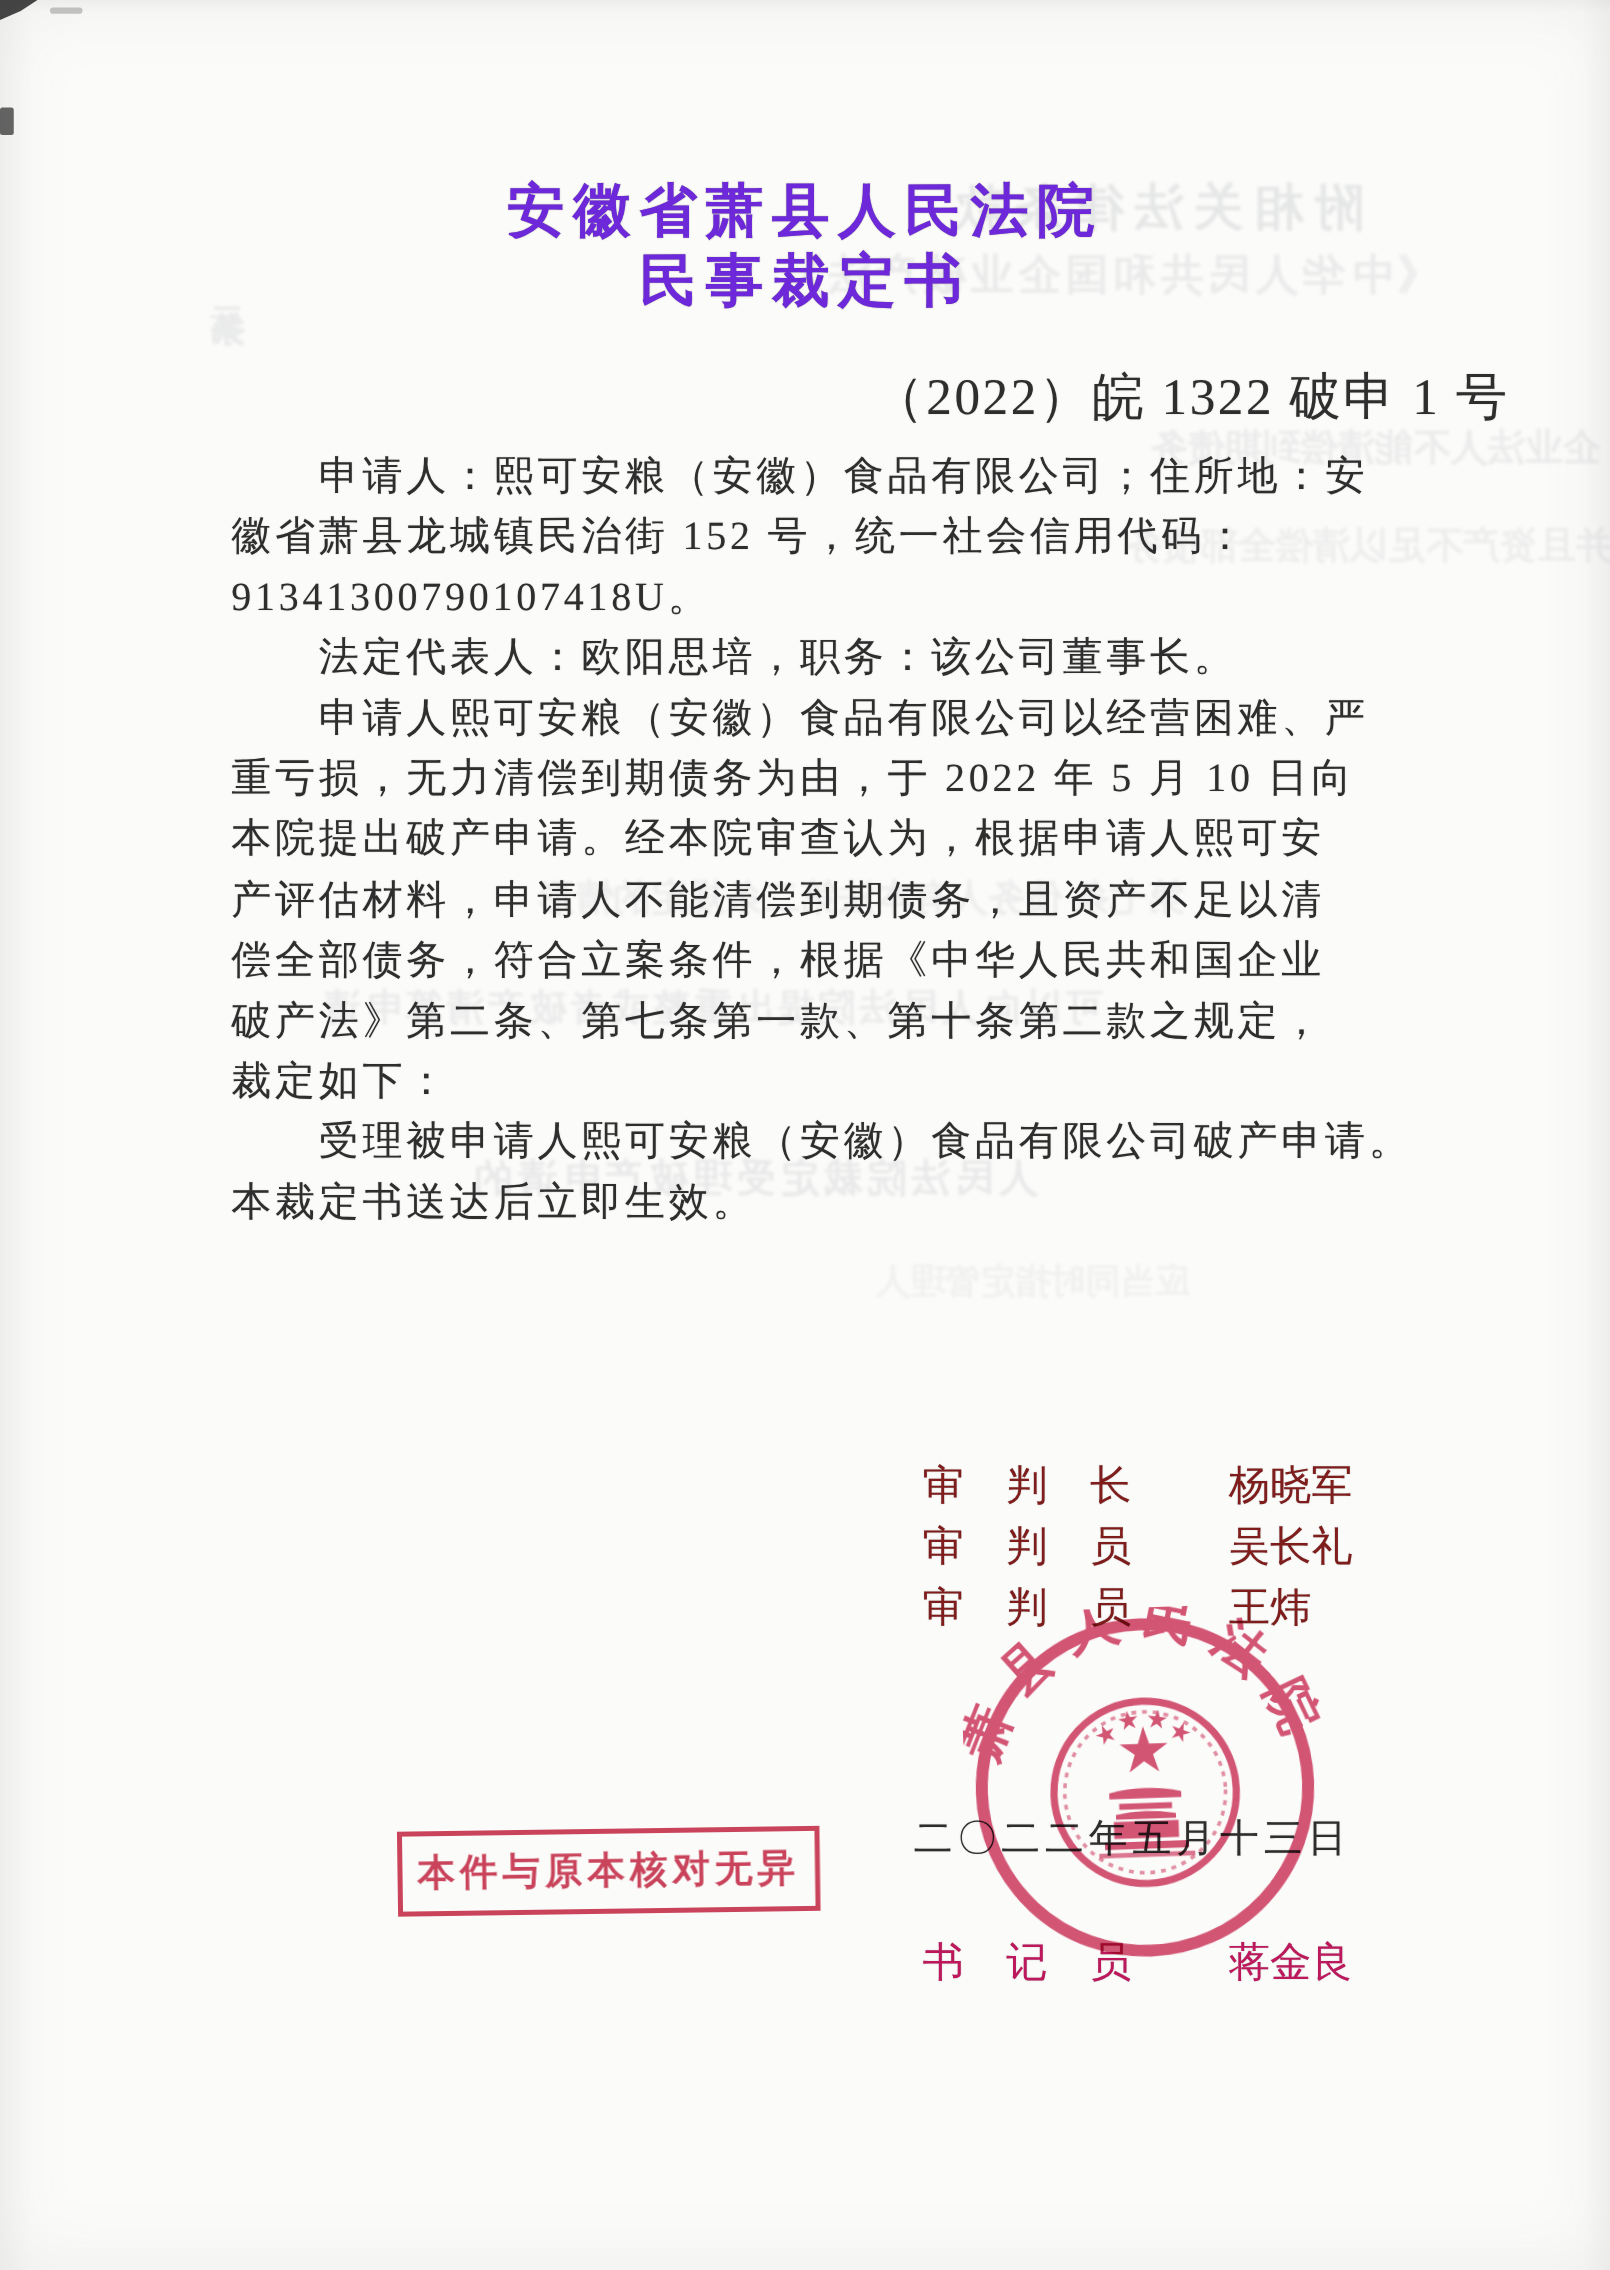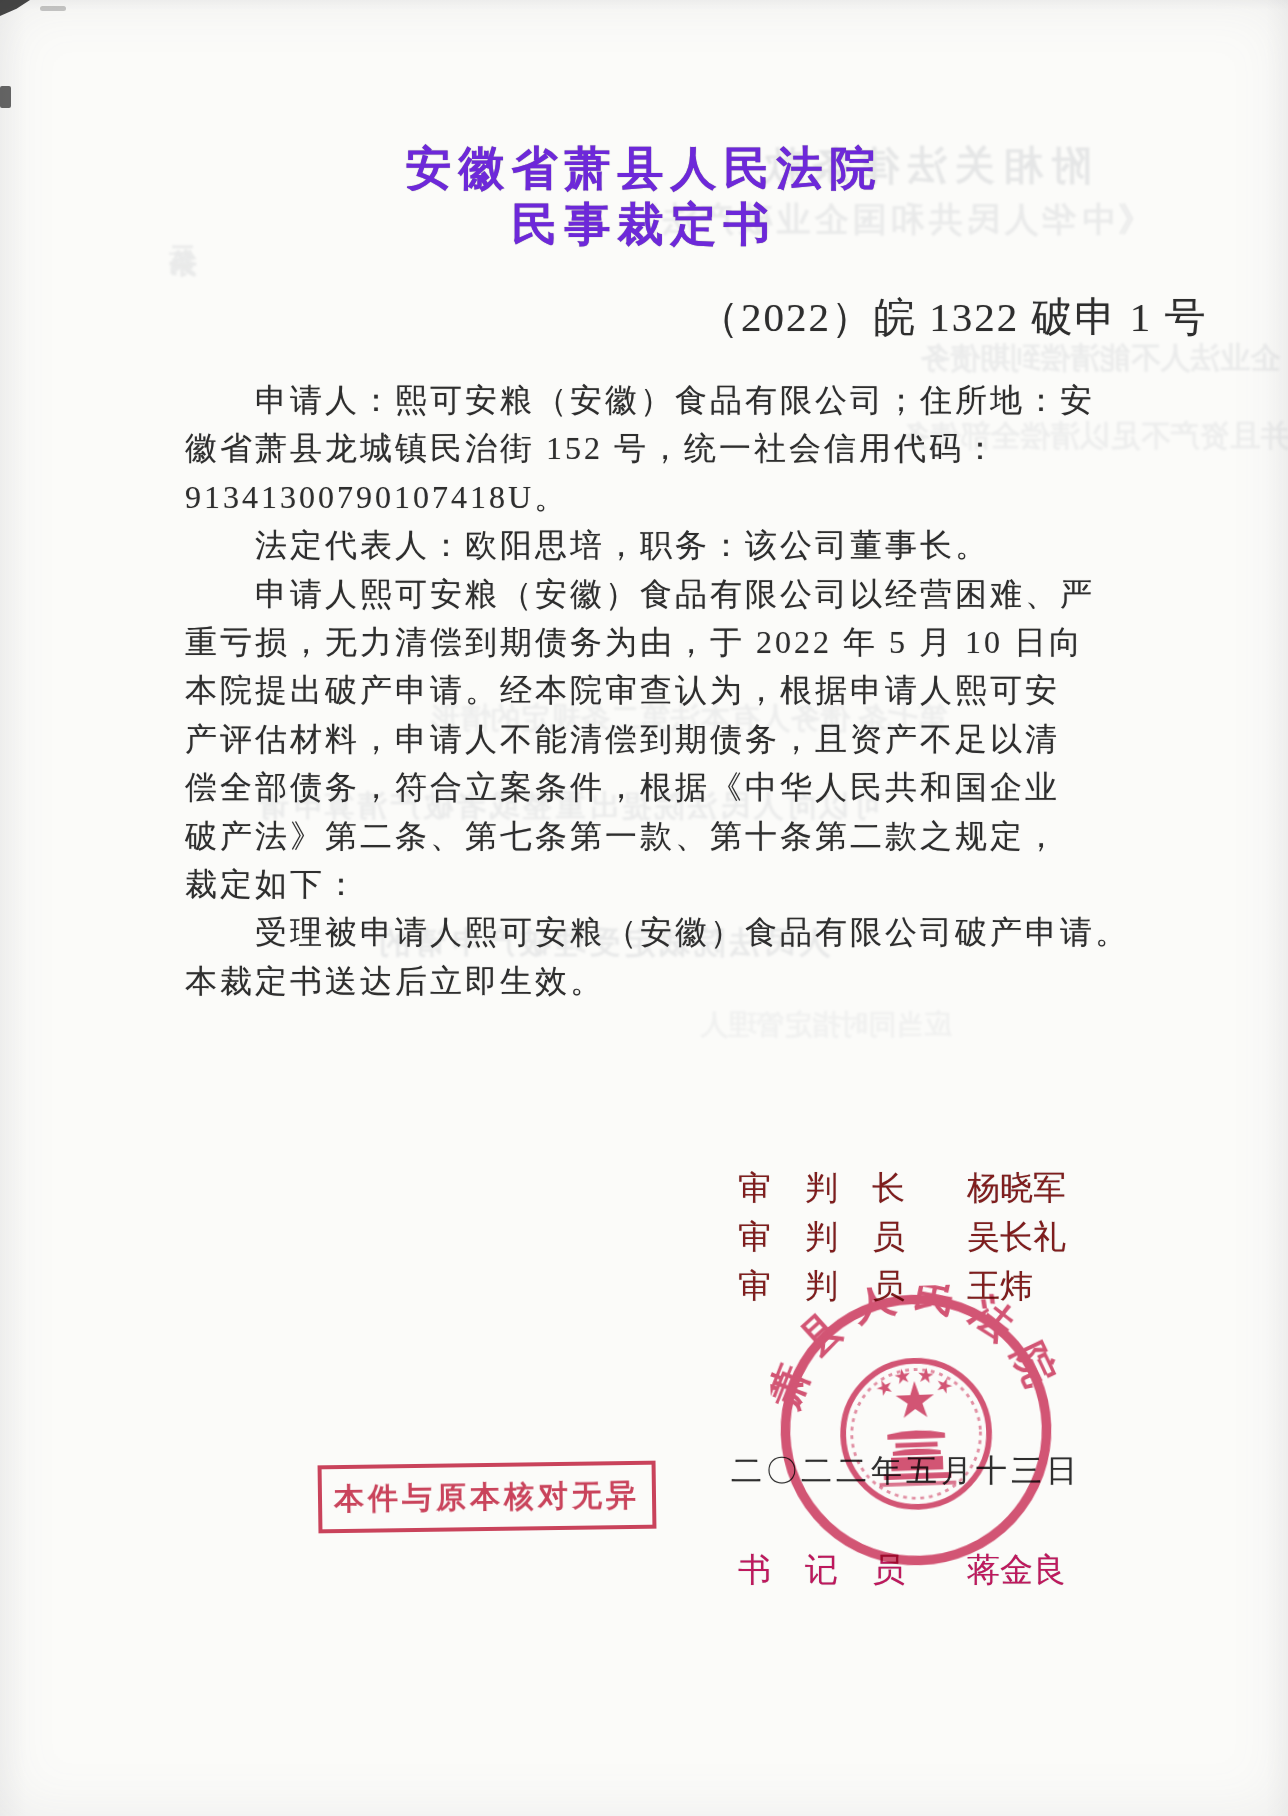--- a/index.html
+++ b/index.html
@@ -29,31 +29,30 @@
     position:absolute; top:290px; left:698px;
     font-size:41px; color:#2e2e2e; letter-spacing:2px; white-space:nowrap;
     text-shadow:0 0 1px rgba(46,46,46,.35);
   }
 
   
   .body-text{
     position:absolute; top:356px; left:185px; width:920px;
     font-size:32px; line-height:48.4px; letter-spacing:3px; color:#2e2e2e;
     text-shadow:0 0 1px rgba(46,46,46,.35);
-    margin-top:20px;
   }
   .body-text .line{ white-space:nowrap; }
   .body-text .indent{ text-indent:70px; }
 
   
   .sig-block{ position:absolute; top:1166px; left:738px; color:#7f1d1d;
     font-size:33px; text-shadow:0 0 1px rgba(46,46,46,.35); }
   .sig-row{ display:flex; align-items:baseline; height:49px; }
   .sig-role{ letter-spacing:34px; white-space:nowrap; }
-  .sig-name{ margin-left:28px; width:100px; display:inline-flex;
+  .sig-name{ margin-left:44px; width:100px; display:inline-flex;
     justify-content:space-between; }
 
   .date-line{
     position:absolute; top:1450px; left:731px; z-index:2;
     font-size:31px; letter-spacing:4px; color:#2e2e2e; white-space:nowrap;
     text-shadow:0 0 1px rgba(46,46,46,.35);
   }
   .clerk-row{
     position:absolute; top:1548px; left:738px; z-index:2;
     font-size:33px; color:#be185d; display:flex; align-items:baseline;

